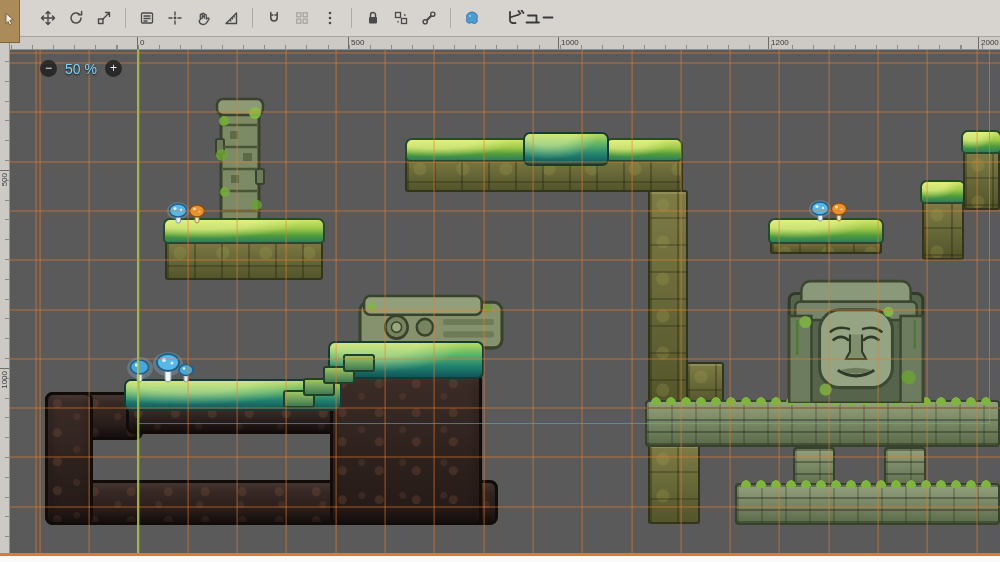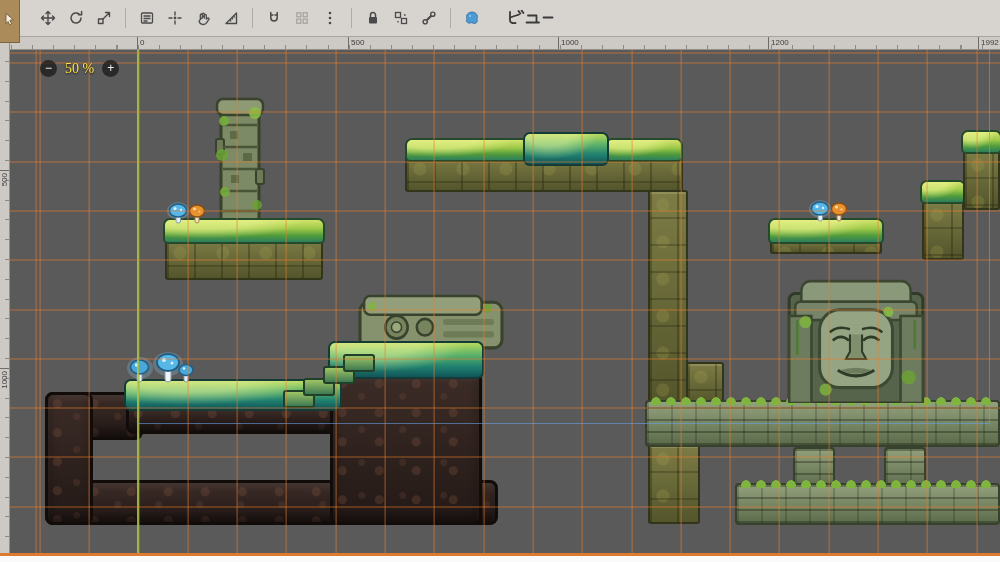--- a/index.html
+++ b/index.html
@@ -45,21 +45,21 @@
   #viewport-rect{position:absolute;left:127px;top:-32px;width:853px;height:406px;box-sizing:border-box;
     border-right:1.5px solid var(--vp-line,#64a0e6);border-bottom:1.5px solid var(--vp-line,#64a0e6);opacity:.6;}
   #grid-overlay{position:absolute;inset:0;z-index:3;pointer-events:none;
     background-image:
       repeating-linear-gradient(90deg,rgba(233,126,45,.62) 0 1px,rgba(0,0,0,0) 1px 49.3px),
       repeating-linear-gradient(0deg,rgba(233,126,45,.62) 0 1px,rgba(0,0,0,0) 1px 49.3px);
     background-position:29.6px 0,0 3.5px;}
   #zoom{position:absolute;left:30px;top:10px;z-index:6;display:flex;align-items:center;gap:8px;}
   .zoom-btn{width:17px;height:17px;border-radius:50%;border:none;background:rgba(25,25,25,.75);color:#eee;
     font-size:12px;line-height:17px;text-align:center;padding:0;display:flex;align-items:center;justify-content:center;}
-  #zoom-value{color:#fde047;font-size:14px;text-shadow:0 1px 2px rgba(0,0,0,.8);font-family:Liberation Serif, serif;}
+  #zoom-value{color:#7dd3fc;font-size:14px;text-shadow:0 1px 2px rgba(0,0,0,.8);}
 
   
   .blk{position:absolute;box-sizing:border-box;}
   .jungle{background-image:
       repeating-linear-gradient(90deg,rgba(30,32,12,.32) 0 2px,rgba(0,0,0,0) 2px 27px),
       repeating-linear-gradient(0deg,rgba(30,32,12,.28) 0 2px,rgba(0,0,0,0) 2px 27px),
       radial-gradient(circle at 30% 35%,rgba(165,160,80,.25) 0 6px,rgba(0,0,0,0) 7px),
       linear-gradient(#7d7c46,#53552b);
     background-size:27px 27px,27px 27px,43px 37px,100% 100%;
     border:2px solid #33351a;border-radius:3px;box-shadow:inset 0 2px 0 rgba(255,255,200,.14);}
@@ -219,21 +219,21 @@
       <div class="h-mark" style="left: 338px;">
         <span>500</span>
       </div>
       <div class="h-mark" style="left: 548px;">
         <span>1000</span>
       </div>
       <div class="h-mark" style="left: 758px;">
         <span>1200</span>
       </div>
       <div class="h-mark" style="left: 968px;">
-        <span>1992</span>
+        <span>2000</span>
       </div>
     </div>
   <div id="v-ruler">
       <div class="v-mark" style="top: 133px;">
         <span>500</span>
       </div>
       <div class="v-mark" style="top: 331px;">
         <span>1000</span>
       </div>
     </div>

